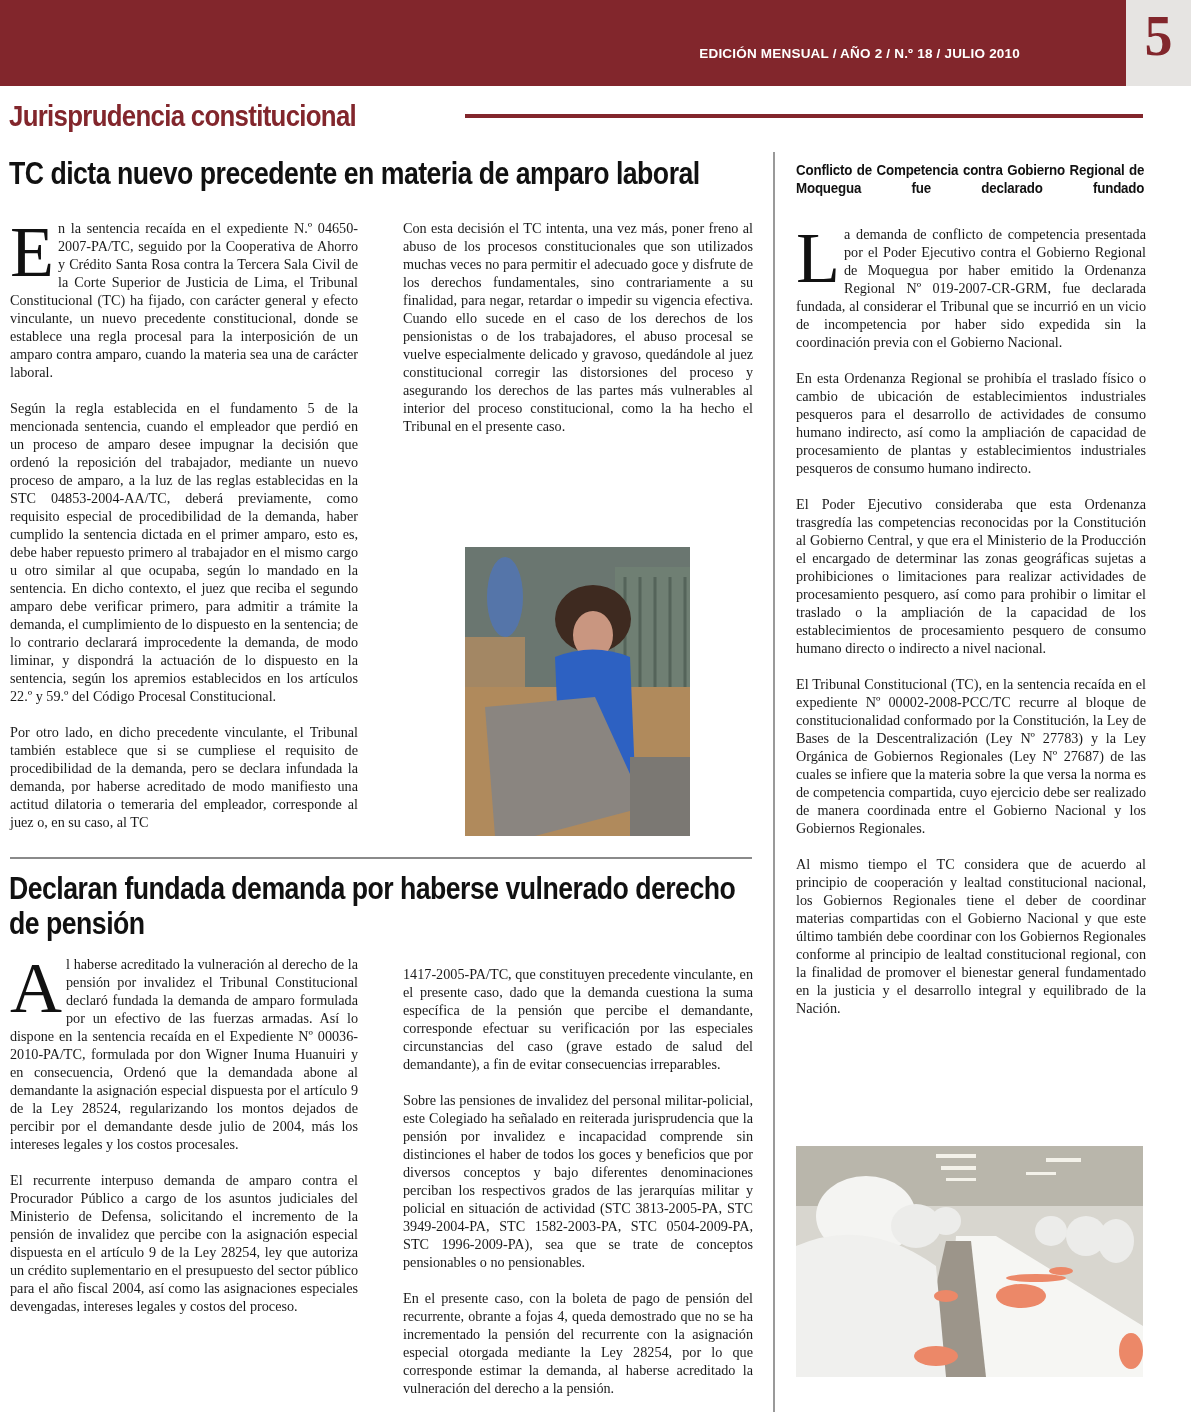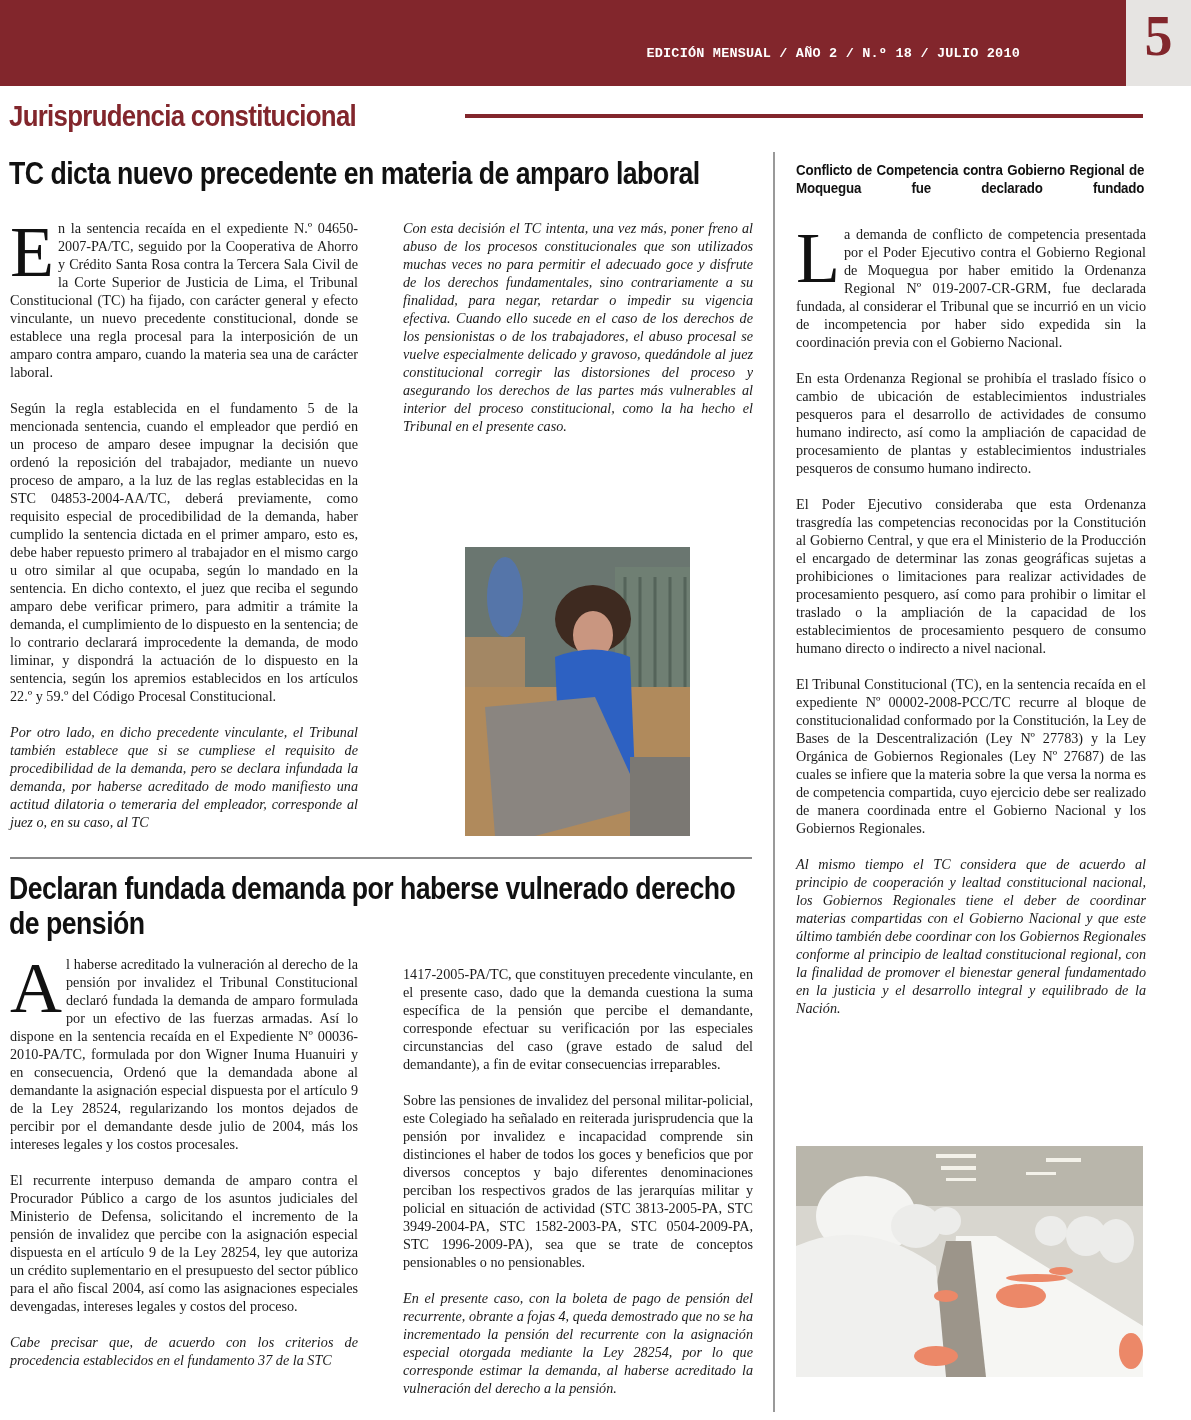--- a/index.html
+++ b/index.html
@@ -1,34 +1,34 @@
 <!DOCTYPE html>
 <html><head>
 <meta charset="utf-8">
 <style>
   * { box-sizing: border-box; margin: 0; padding: 0; }
   html, body { width: 1191px; height: 1420px; background: #ffffff; overflow: hidden; }
   body { position: relative; font-family: "Liberation Serif", "DejaVu Serif", serif; color: #1a1a1a; }
 
   .masthead { position: absolute; left: 0; top: 0; width: 1126px; height: 86px; background: #82262c; }
-  .edition { position: absolute; right: 106px; top: 46px; color: #ffffff; font-family: Liberation Mono, monospace; font-weight: bold; font-size: 13.5px; letter-spacing: 0.2px; white-space: nowrap; }
+  .edition { position: absolute; right: 106px; top: 46px; color: #ffffff; font-family: Liberation Sans, sans-serif; font-weight: bold; font-size: 13.5px; letter-spacing: 0.2px; white-space: nowrap; }
   .page-number-box { position: absolute; left: 1126px; top: 0; width: 65px; height: 86px; background: #e6e4e2; }
   .page-number { position: absolute; left: 0; width: 65px; top: 8px; text-align: center; font-family: "Liberation Serif", serif; font-weight: bold; font-size: 56px; color: #82262c; line-height: 1; }
 
   .section-title { position: absolute; left: 9px; top: 98px; font-family: "Liberation Sans", "DejaVu Sans", sans-serif; font-weight: bold; font-size: 30px; color: #82262c; letter-spacing: -0.8px; transform: scaleX(0.86); transform-origin: left center; white-space: nowrap; line-height: 36px; }
   .section-rule { position: absolute; left: 465px; top: 114px; width: 678px; height: 4px; background: #82262c; }
 
   .headline { position: absolute; font-family: "Liberation Sans", "DejaVu Sans", sans-serif; font-weight: bold; color: #111; letter-spacing: -0.6px; transform-origin: left top; line-height: 1.12; }
   .h1 { left: 9px; top: 157px; font-size: 31px; transform: scaleX(0.86); white-space: nowrap; }
   .h2 { left: 9px; top: 872px; font-size: 31px; transform: scaleX(0.86); width: 880px; }
   .h3 { left: 796px; top: 161px; font-size: 15.5px; width: 405px; transform: scaleX(0.86); text-align: justify; text-align-last: justify; letter-spacing: -0.2px; line-height: 1.15; }
 
   .col { position: absolute; font-size: 14.2px; line-height: 18px; text-align: justify; }
   .col p { margin-bottom: 18px; }
-  .col p:last-child { margin-bottom: 0; font-style: italic; }
+  .col p:last-child { margin-bottom: 0; }
   .dropcap { float: left; font-family: "Liberation Serif", serif; font-size: 72px; line-height: 54px; margin: 2px 4px 0 0; padding-top: 4px; color: #111; }
 
   .a1c1 { left: 10px; top: 219px; width: 348px; }
   .a1c2 { left: 403px; top: 219px; width: 350px; }
   .a2c1 { left: 10px; top: 955px; width: 348px; }
   .a2c2 { left: 403px; top: 965px; width: 350px; }
   .a3c1 { left: 796px; top: 225px; width: 350px; }
 
   .vrule { position: absolute; left: 773px; top: 152px; width: 2px; height: 1260px; background: #999; }
   .hrule { position: absolute; left: 10px; top: 857px; width: 742px; height: 2px; background: #8a8a8a; }
@@ -81,21 +81,20 @@
     <path d="M90 110 Q128 95 165 110 L170 230 L95 230 Z" fill="#2d61c2"></path>
     <path d="M20 160 L130 150 L180 260 L70 289 L30 289 Z" fill="#8a8580"></path>
     <rect x="165" y="210" width="60" height="79" fill="#7b7873"></rect>
   </svg>
 </div>
 
 <h2 class="headline h2">Declaran fundada demanda por haberse vulnerado derecho de pensión</h2>
 <div class="col a2c1">
   <p><span class="dropcap">A</span><span>l haberse acreditado la vulneración al derecho de la pensión por invalidez el Tribunal Constitucional declaró fundada la demanda de amparo formulada por un efectivo de las fuerzas armadas. Así lo dispone en la sentencia recaída en el Expediente Nº 00036-2010-PA/TC, formulada por don Wigner Inuma Huanuiri y en consecuencia,  Ordenó que la demandada abone al demandante la asignación especial dispuesta por el artículo 9 de la Ley 28524, regularizando los montos dejados de percibir por el demandante desde julio de 2004, más los intereses legales y los costos procesales.</span></p>
   <p>El recurrente interpuso demanda de amparo contra el Procurador Público a cargo de los asuntos judiciales del Ministerio de Defensa, solicitando el incremento de la pensión de invalidez que percibe con la asignación especial dispuesta en el artículo 9 de la Ley 28254, ley que autoriza un crédito suplementario en el presupuesto del sector público para el año fiscal 2004, así como las asignaciones especiales devengadas, intereses legales y costos del proceso.</p>
-  <p>Cabe precisar que, de acuerdo con los criterios de procedencia establecidos en el fundamento 37 de la STC</p>
 </div>
 <div class="col a2c2">
   <p>1417-2005-PA/TC, que constituyen precedente vinculante, en el presente caso, dado que la demanda cuestiona la suma específica de la pensión que percibe el demandante, corresponde efectuar su verificación por las especiales circunstancias del caso (grave estado de salud del demandante), a fin de evitar consecuencias irreparables.</p>
   <p>Sobre las pensiones de invalidez del personal militar-policial, este Colegiado ha señalado en reiterada jurisprudencia que la pensión por invalidez e incapacidad comprende sin distinciones el haber de todos los goces y beneficios que por diversos conceptos y bajo diferentes denominaciones perciban los respectivos grados de las jerarquías militar y policial en situación de actividad (STC 3813-2005-PA, STC 3949-2004-PA, STC 1582-2003-PA, STC 0504-2009-PA, STC 1996-2009-PA), sea que se trate de conceptos pensionables o no pensionables.</p>
   <p>En el presente caso, con la boleta de pago de pensión del recurrente, obrante a fojas 4, queda demostrado que no se ha incrementado la pensión del recurrente con la asignación especial otorgada mediante la Ley 28254, por lo que corresponde estimar la demanda, al haberse acreditado la vulneración del derecho a la pensión.</p>
 </div>
 
 <h3 class="headline h3">Conflicto de Competencia contra Gobierno Regional de Moquegua fue declarado fundado</h3>
 <div class="col a3c1">
   <p><span class="dropcap">L</span><span>a demanda de conflicto de competencia presentada por el Poder Ejecutivo contra el Gobierno Regional de Moquegua por haber emitido la Ordenanza Regional Nº 019-2007-CR-GRM, fue declarada fundada, al considerar el Tribunal que se incurrió en un vicio de incompetencia por haber sido expedida sin la coordinación previa con el Gobierno Nacional.</span></p>

